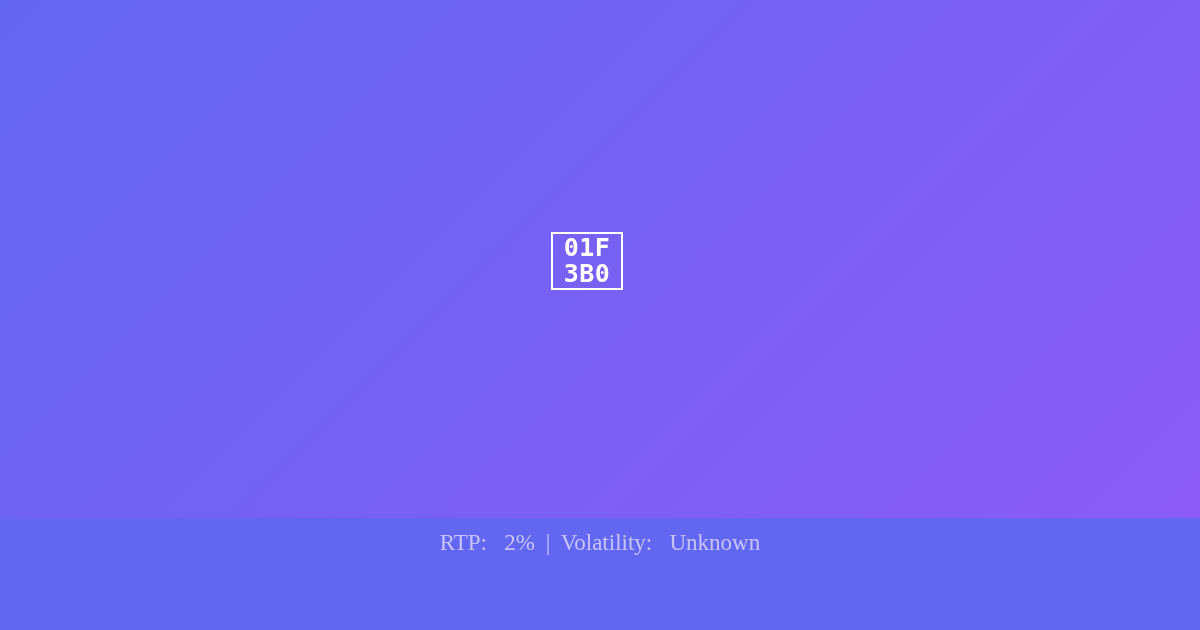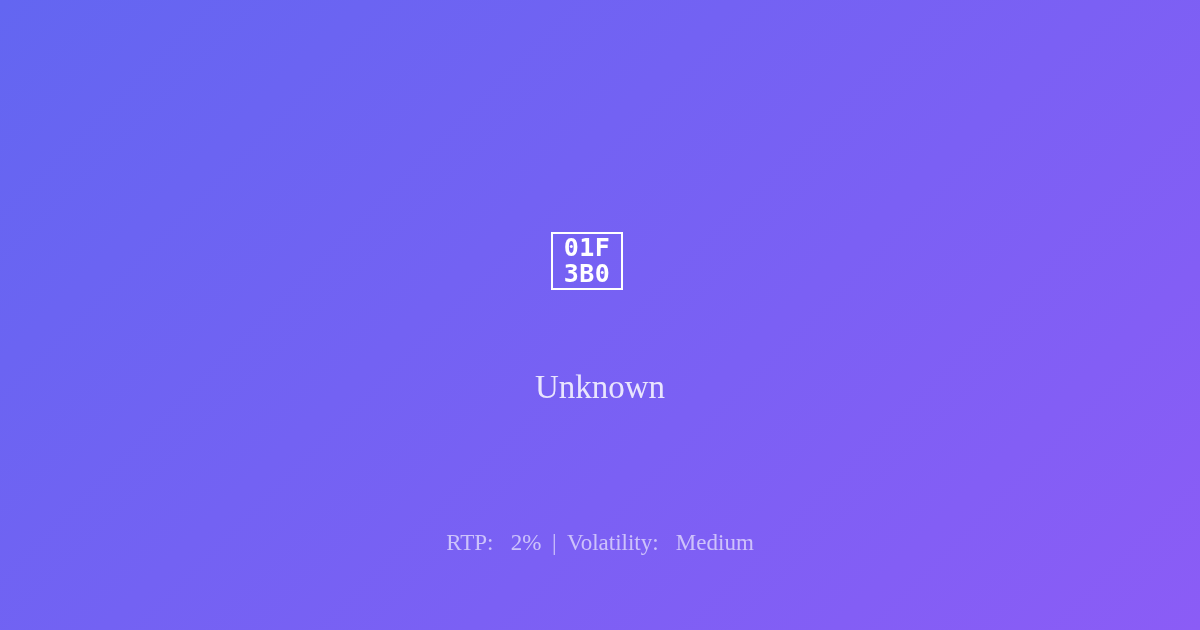--- a/index.html
+++ b/index.html
@@ -12,21 +12,21 @@
     height: 630px;
     overflow: hidden;
     font-family: "Liberation Serif", "DejaVu Serif", serif;
     background: #6366F1;
   }
 
   .og-card {
     position: relative;
     box-sizing: border-box;
     width: 1200px;
-    height: 630px;
+    height: 518px;
     display: flex;
     flex-direction: column;
     align-items: center;
     justify-content: flex-start;
     background-image: linear-gradient(135deg, #6366F1 0%, #8B5CF6 100%);
   }
 
   
   .title-row {
     position: absolute;
@@ -113,25 +113,24 @@
 
   <div class="title-row">
 
     <span class="emoji-tofu" title="U+1F3B0">
       <span class="tofu-row">01F</span>
       <span class="tofu-row">3B0</span>
     </span>
 
   </div>
 
-  <div class="subtitle">Unknown</div>
 
   <div class="meta-line">
     <span>RTP:</span>
     <span>&nbsp;</span>
     <span>2%</span>
     <span class="meta-sep">|</span>
     <span>Volatility:</span>
     <span>&nbsp;</span>
-    <span>Medium</span>
+    <span>Unknown</span>
   </div>
 
 </div>
 
 </body></html>

